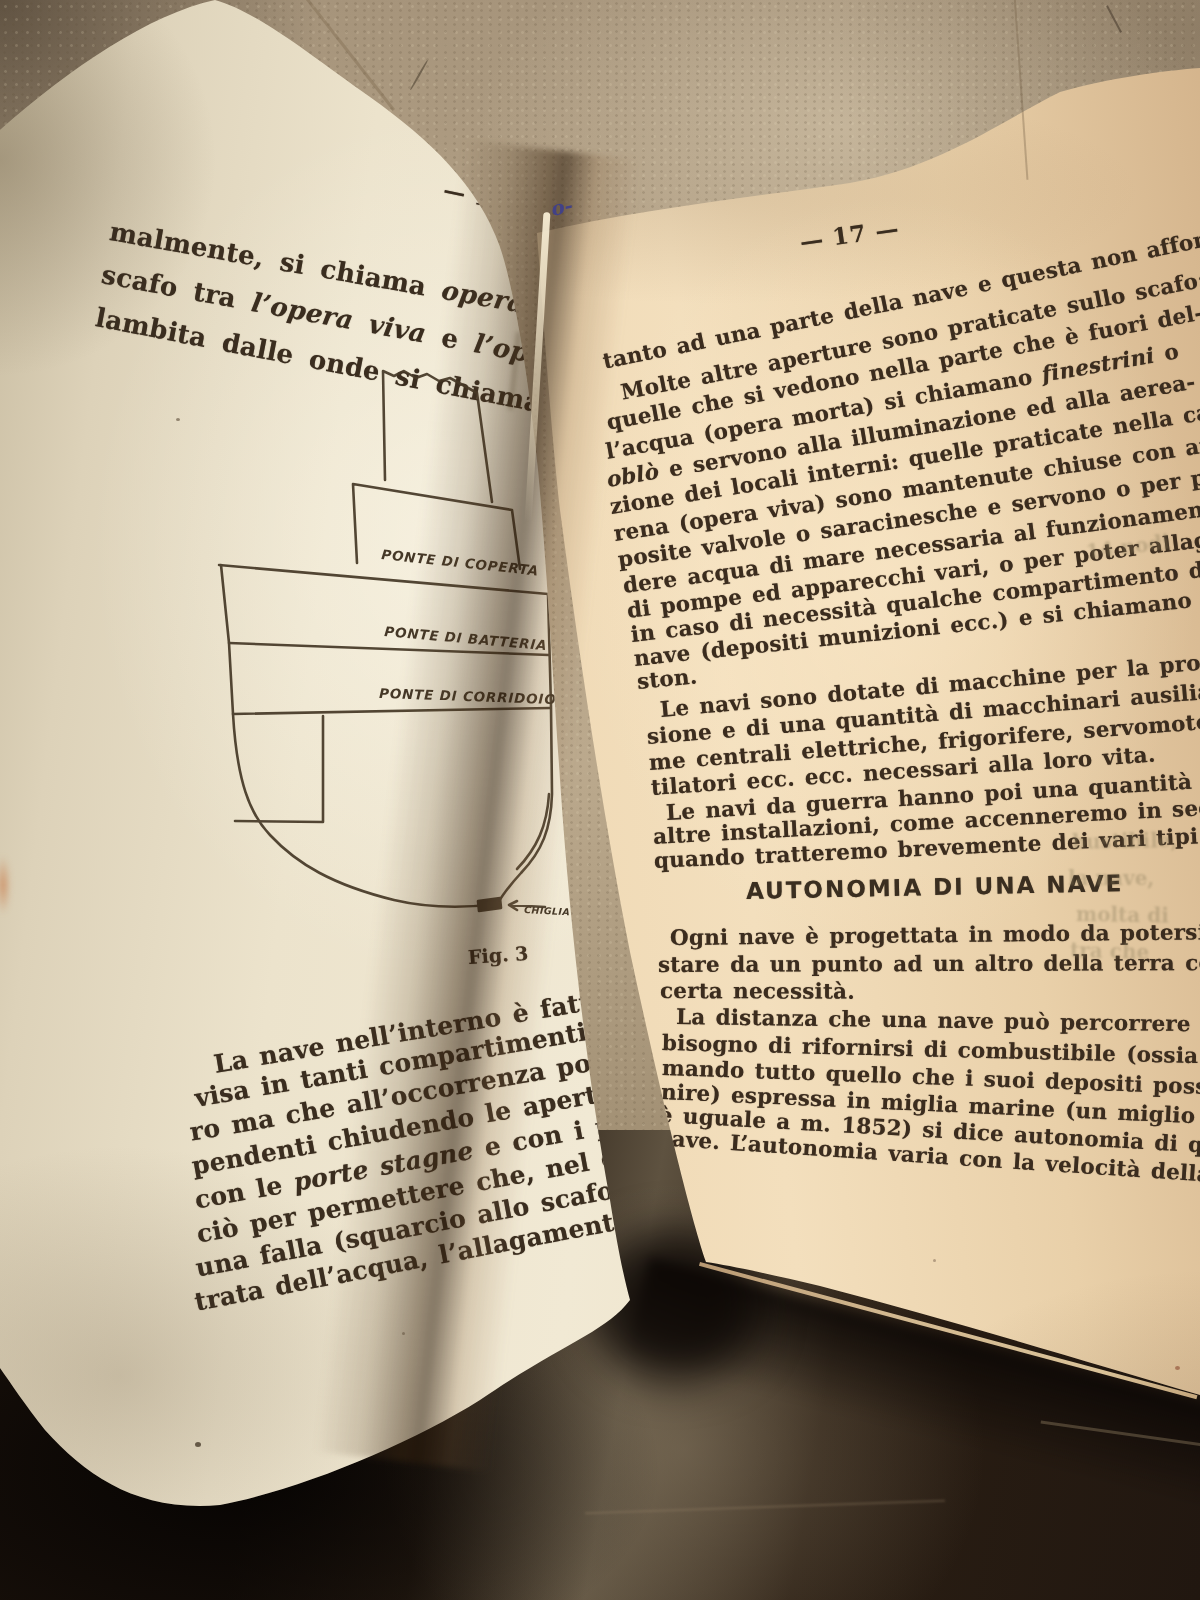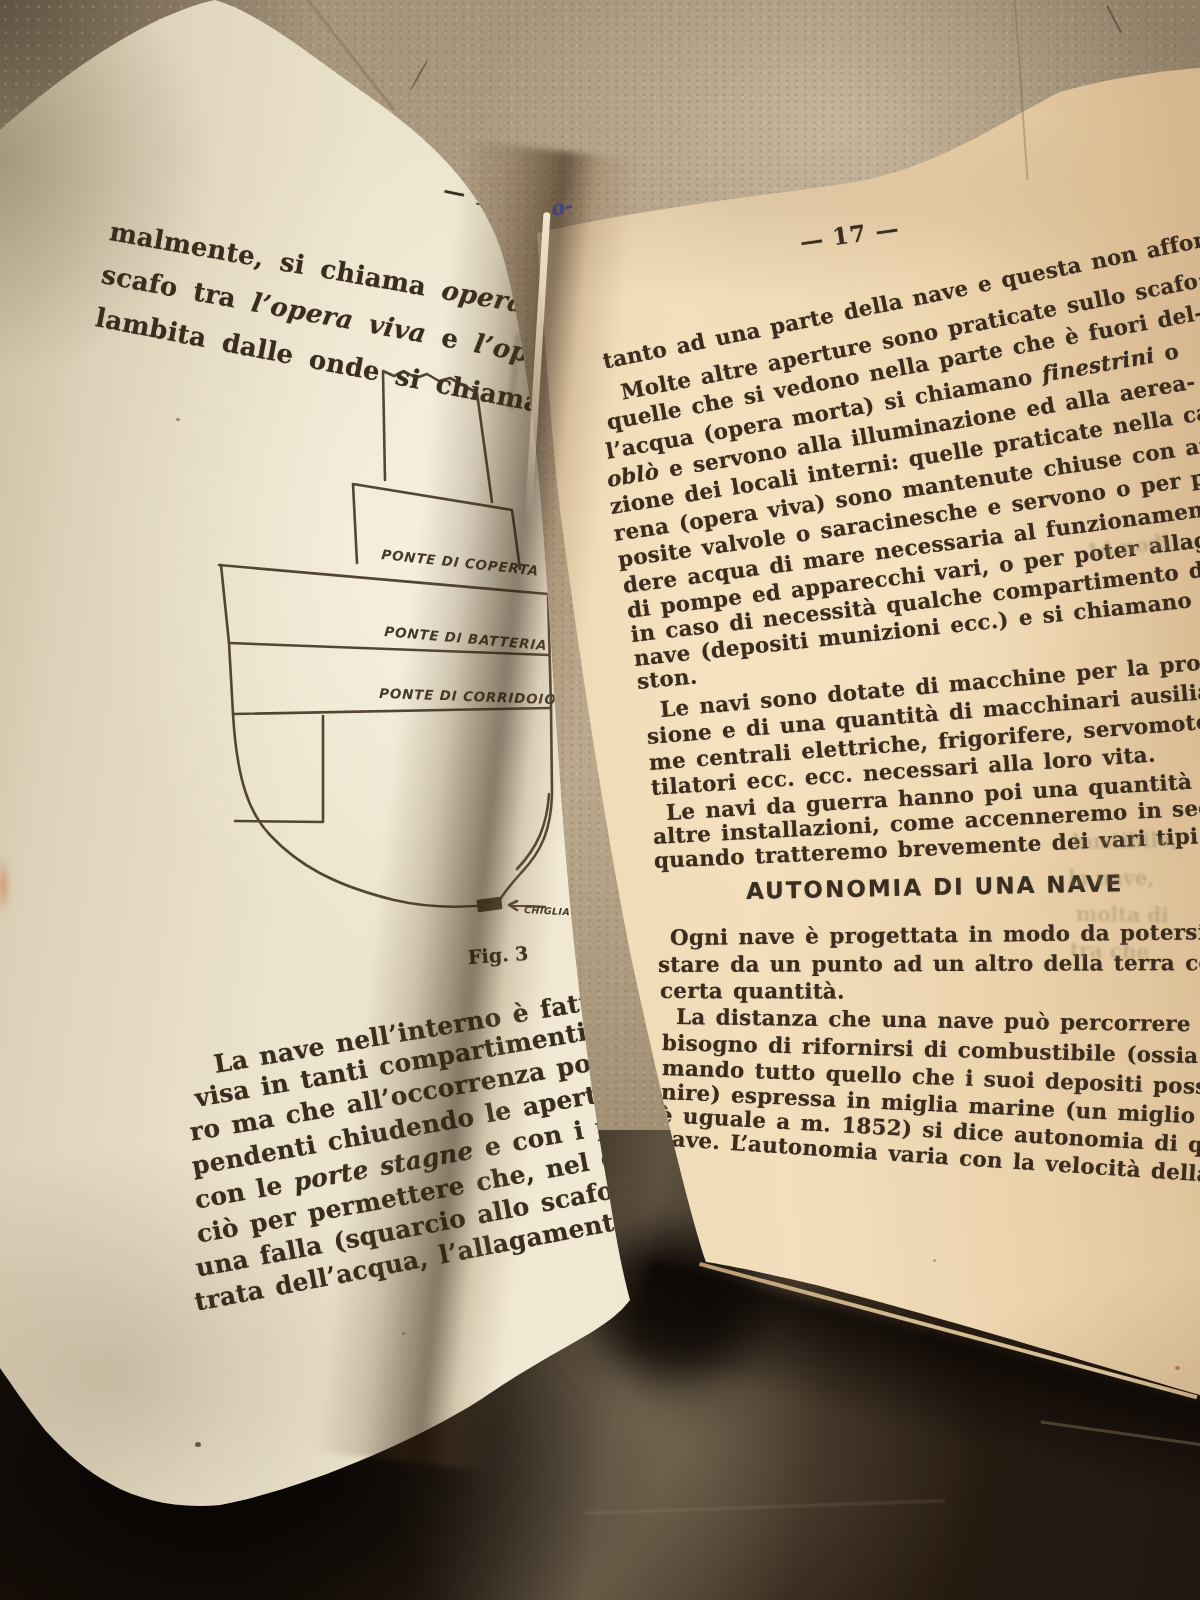--- a/index.html
+++ b/index.html
@@ -140,21 +140,21 @@
   <div class="ln rp" style="left:649px;top:750px;transform:rotate(-4.2deg);">me centrali elettriche, frigorifere, servomotori, ven-</div>
   <div class="ln rp" style="left:651px;top:775px;transform:rotate(-3.8deg);">tilatori ecc. ecc. necessari alla loro vita.</div>
   <div class="ln rp" style="left:666px;top:800px;transform:rotate(-3.4deg);">Le navi da guerra hanno poi una quantità di</div>
   <div class="ln rp" style="left:653px;top:824px;transform:rotate(-3deg);">altre installazioni, come accenneremo in seguito</div>
   <div class="ln rp" style="left:654px;top:848px;transform:rotate(-2.6deg);">quando tratteremo brevemente dei vari tipi di esse.</div>
 
   <div class="ln heading" style="left:746px;top:878px;transform:rotate(-1.2deg);">AUTONOMIA DI UNA NAVE</div>
 
   <div class="ln rp" style="left:670px;top:925px;transform:rotate(-0.6deg);">Ogni nave è progettata in modo da potersi spo-</div>
   <div class="ln rp" style="left:658px;top:952px;transform:rotate(-0.2deg);">stare da un punto ad un altro della terra con una</div>
-  <div class="ln rp" style="left:660px;top:978px;transform:rotate(0.2deg);">certa quantità.</div>
+  <div class="ln rp" style="left:660px;top:978px;transform:rotate(0.2deg);">certa necessità.</div>
   <div class="ln rp" style="left:676px;top:1004px;transform:rotate(0.8deg);">La distanza che una nave può percorrere senza</div>
   <div class="ln rp" style="left:662px;top:1030px;transform:rotate(1.4deg);">bisogno di rifornirsi di combustibile (ossia consu-</div>
   <div class="ln rp" style="left:662px;top:1055px;transform:rotate(2deg);">mando tutto quello che i suoi depositi possono for-</div>
   <div class="ln rp" style="left:661px;top:1079px;transform:rotate(2.6deg);">nire) espressa in miglia marine (un miglio marino</div>
   <div class="ln rp" style="left:659px;top:1102px;transform:rotate(3.2deg);">è uguale a m. 1852) si dice autonomia di quella</div>
   <div class="ln rp" style="left:656px;top:1125px;transform:rotate(3.8deg);">nave. L’autonomia varia con la velocità della nave</div>
 
   <div class="ln sig" style="left:666px;top:1176px;transform:rotate(3deg);">2.</div>
 
   <div class="bleed" style="left:1086px;top:540px;transform:rotate(-7deg);">14 nodi</div>

